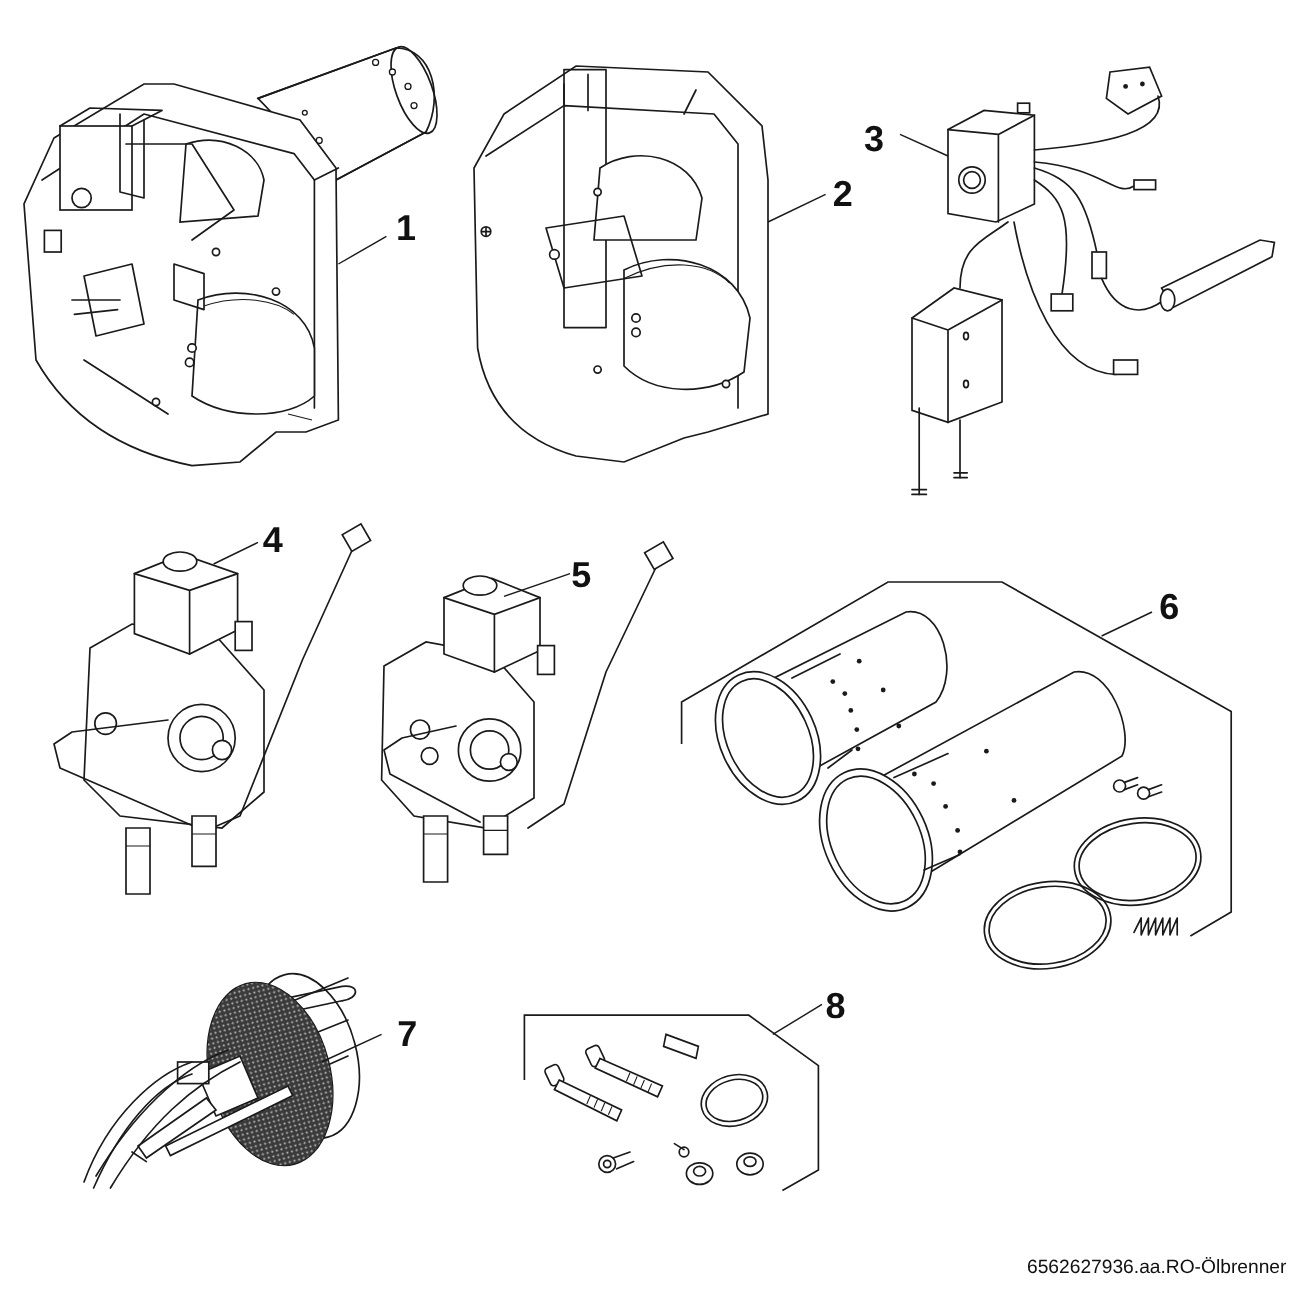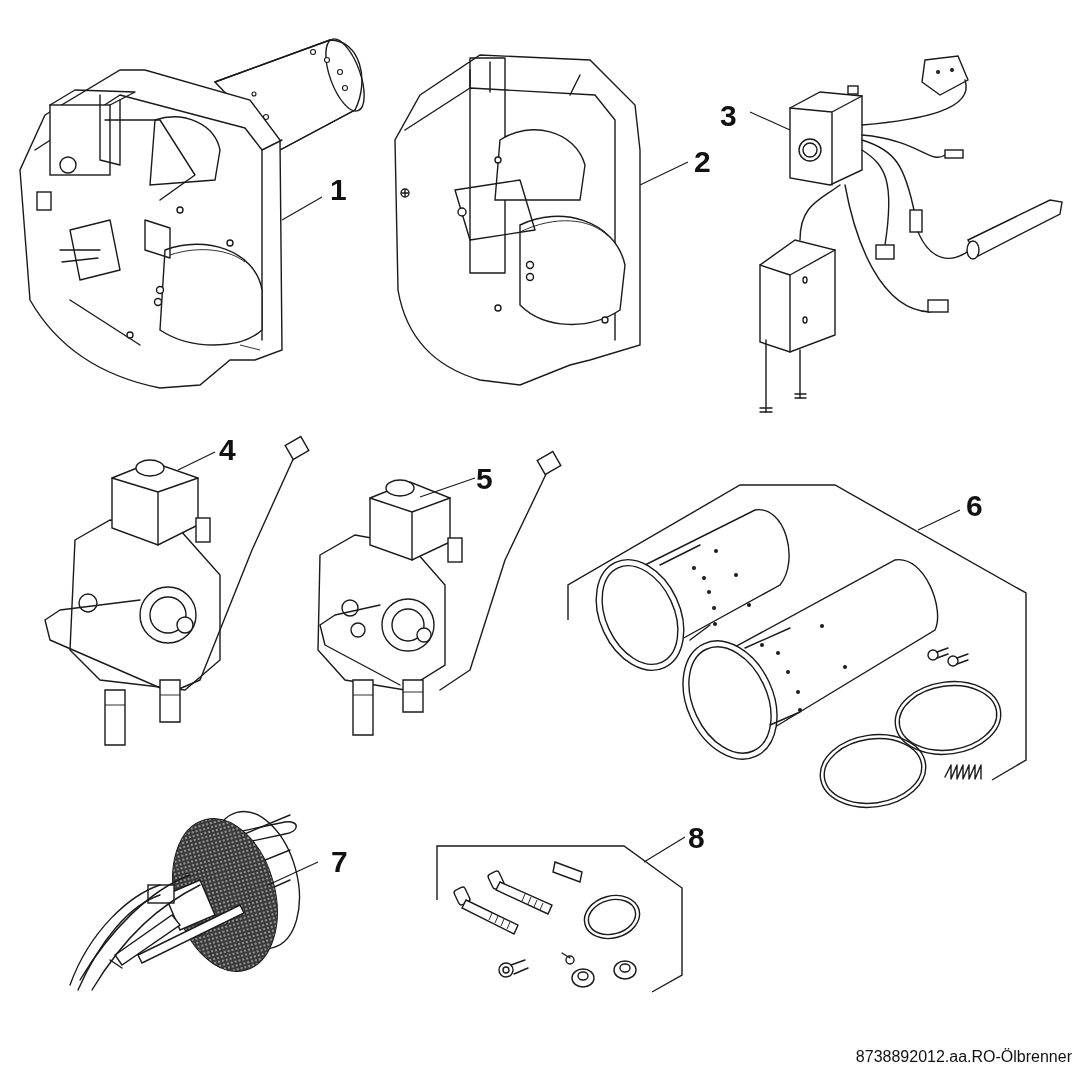--- a/index.html
+++ b/index.html
@@ -242,13 +242,13 @@
 
     <ellipse class="fillw" cx="583" cy="978" rx="11" ry="9"></ellipse>
       <ellipse class="ln" cx="583" cy="976" rx="5" ry="4"></ellipse>
     <ellipse class="fillw" cx="625" cy="970" rx="11" ry="9"></ellipse>
       <ellipse class="ln" cx="625" cy="968" rx="5" ry="4"></ellipse>
   </g>
   <path class="leader" d="M644,862 L685,837"></path>
   <text class="callout-num" x="688" y="848">8</text>
 </svg>
 
-<div id="caption">8738892012.aa.RO-Ölbrenner</div>
+<div id="caption">6562627936.aa.RO-Ölbrenner</div>
 
 </body></html>

